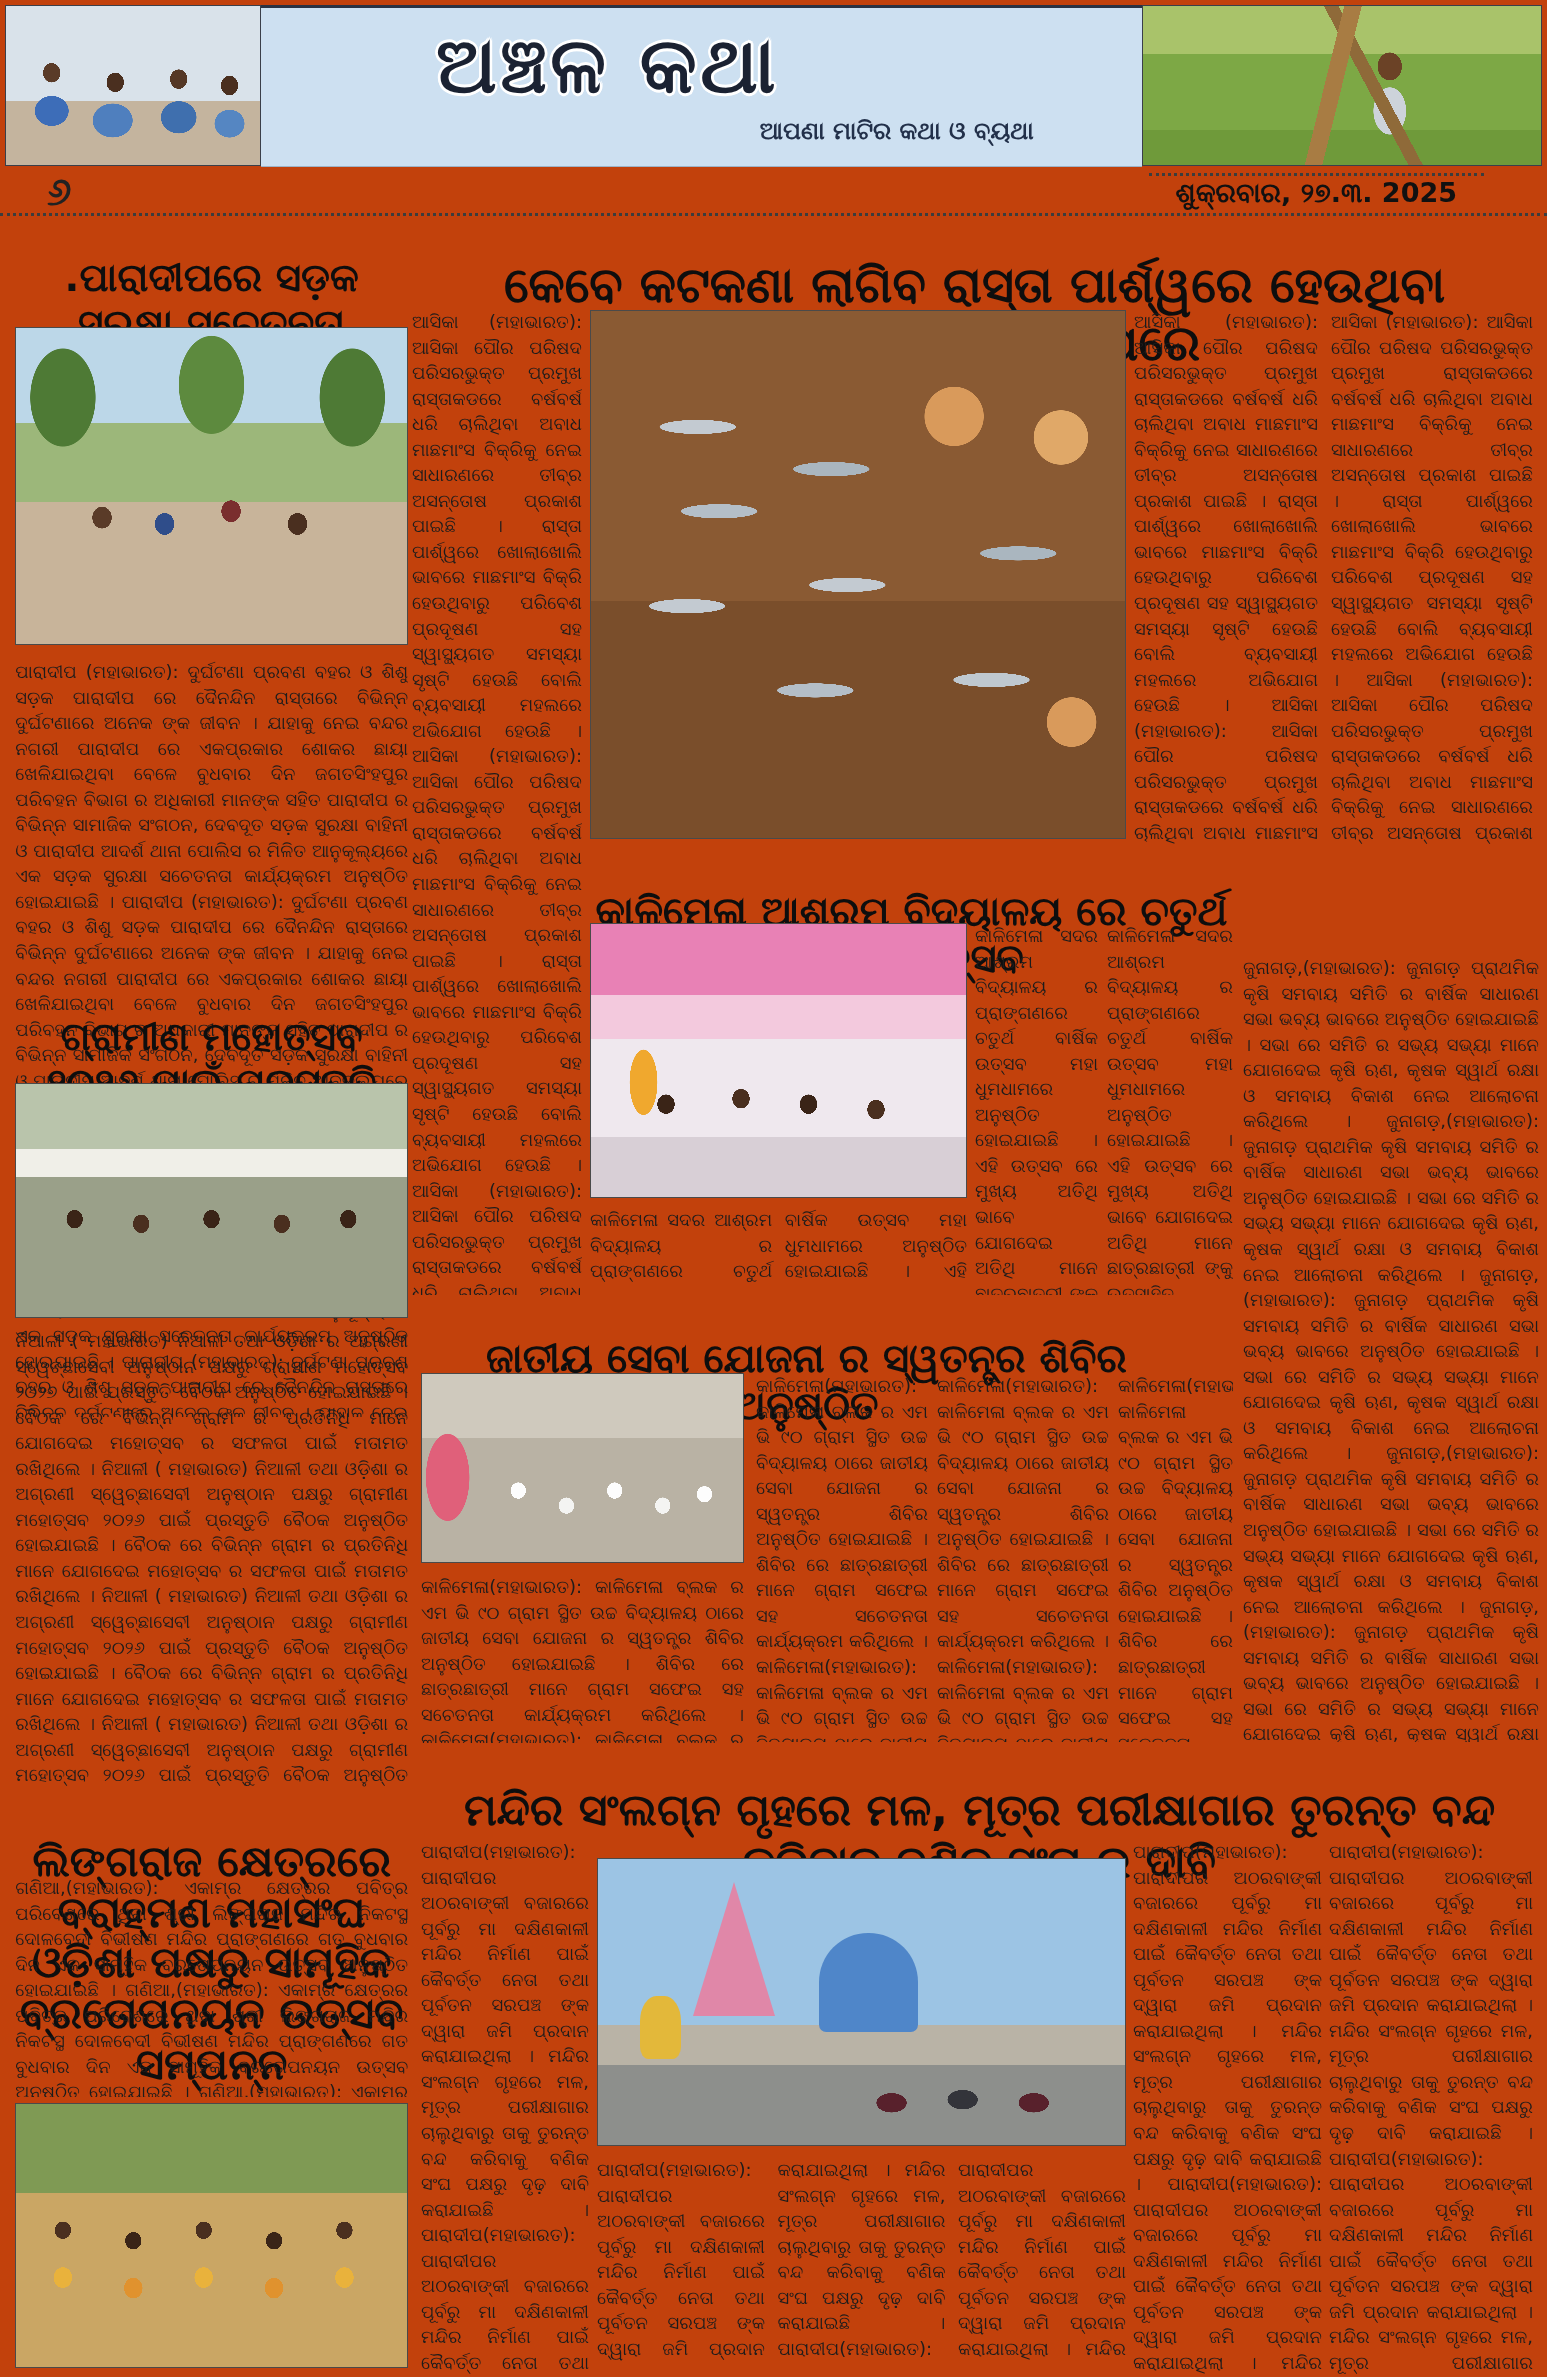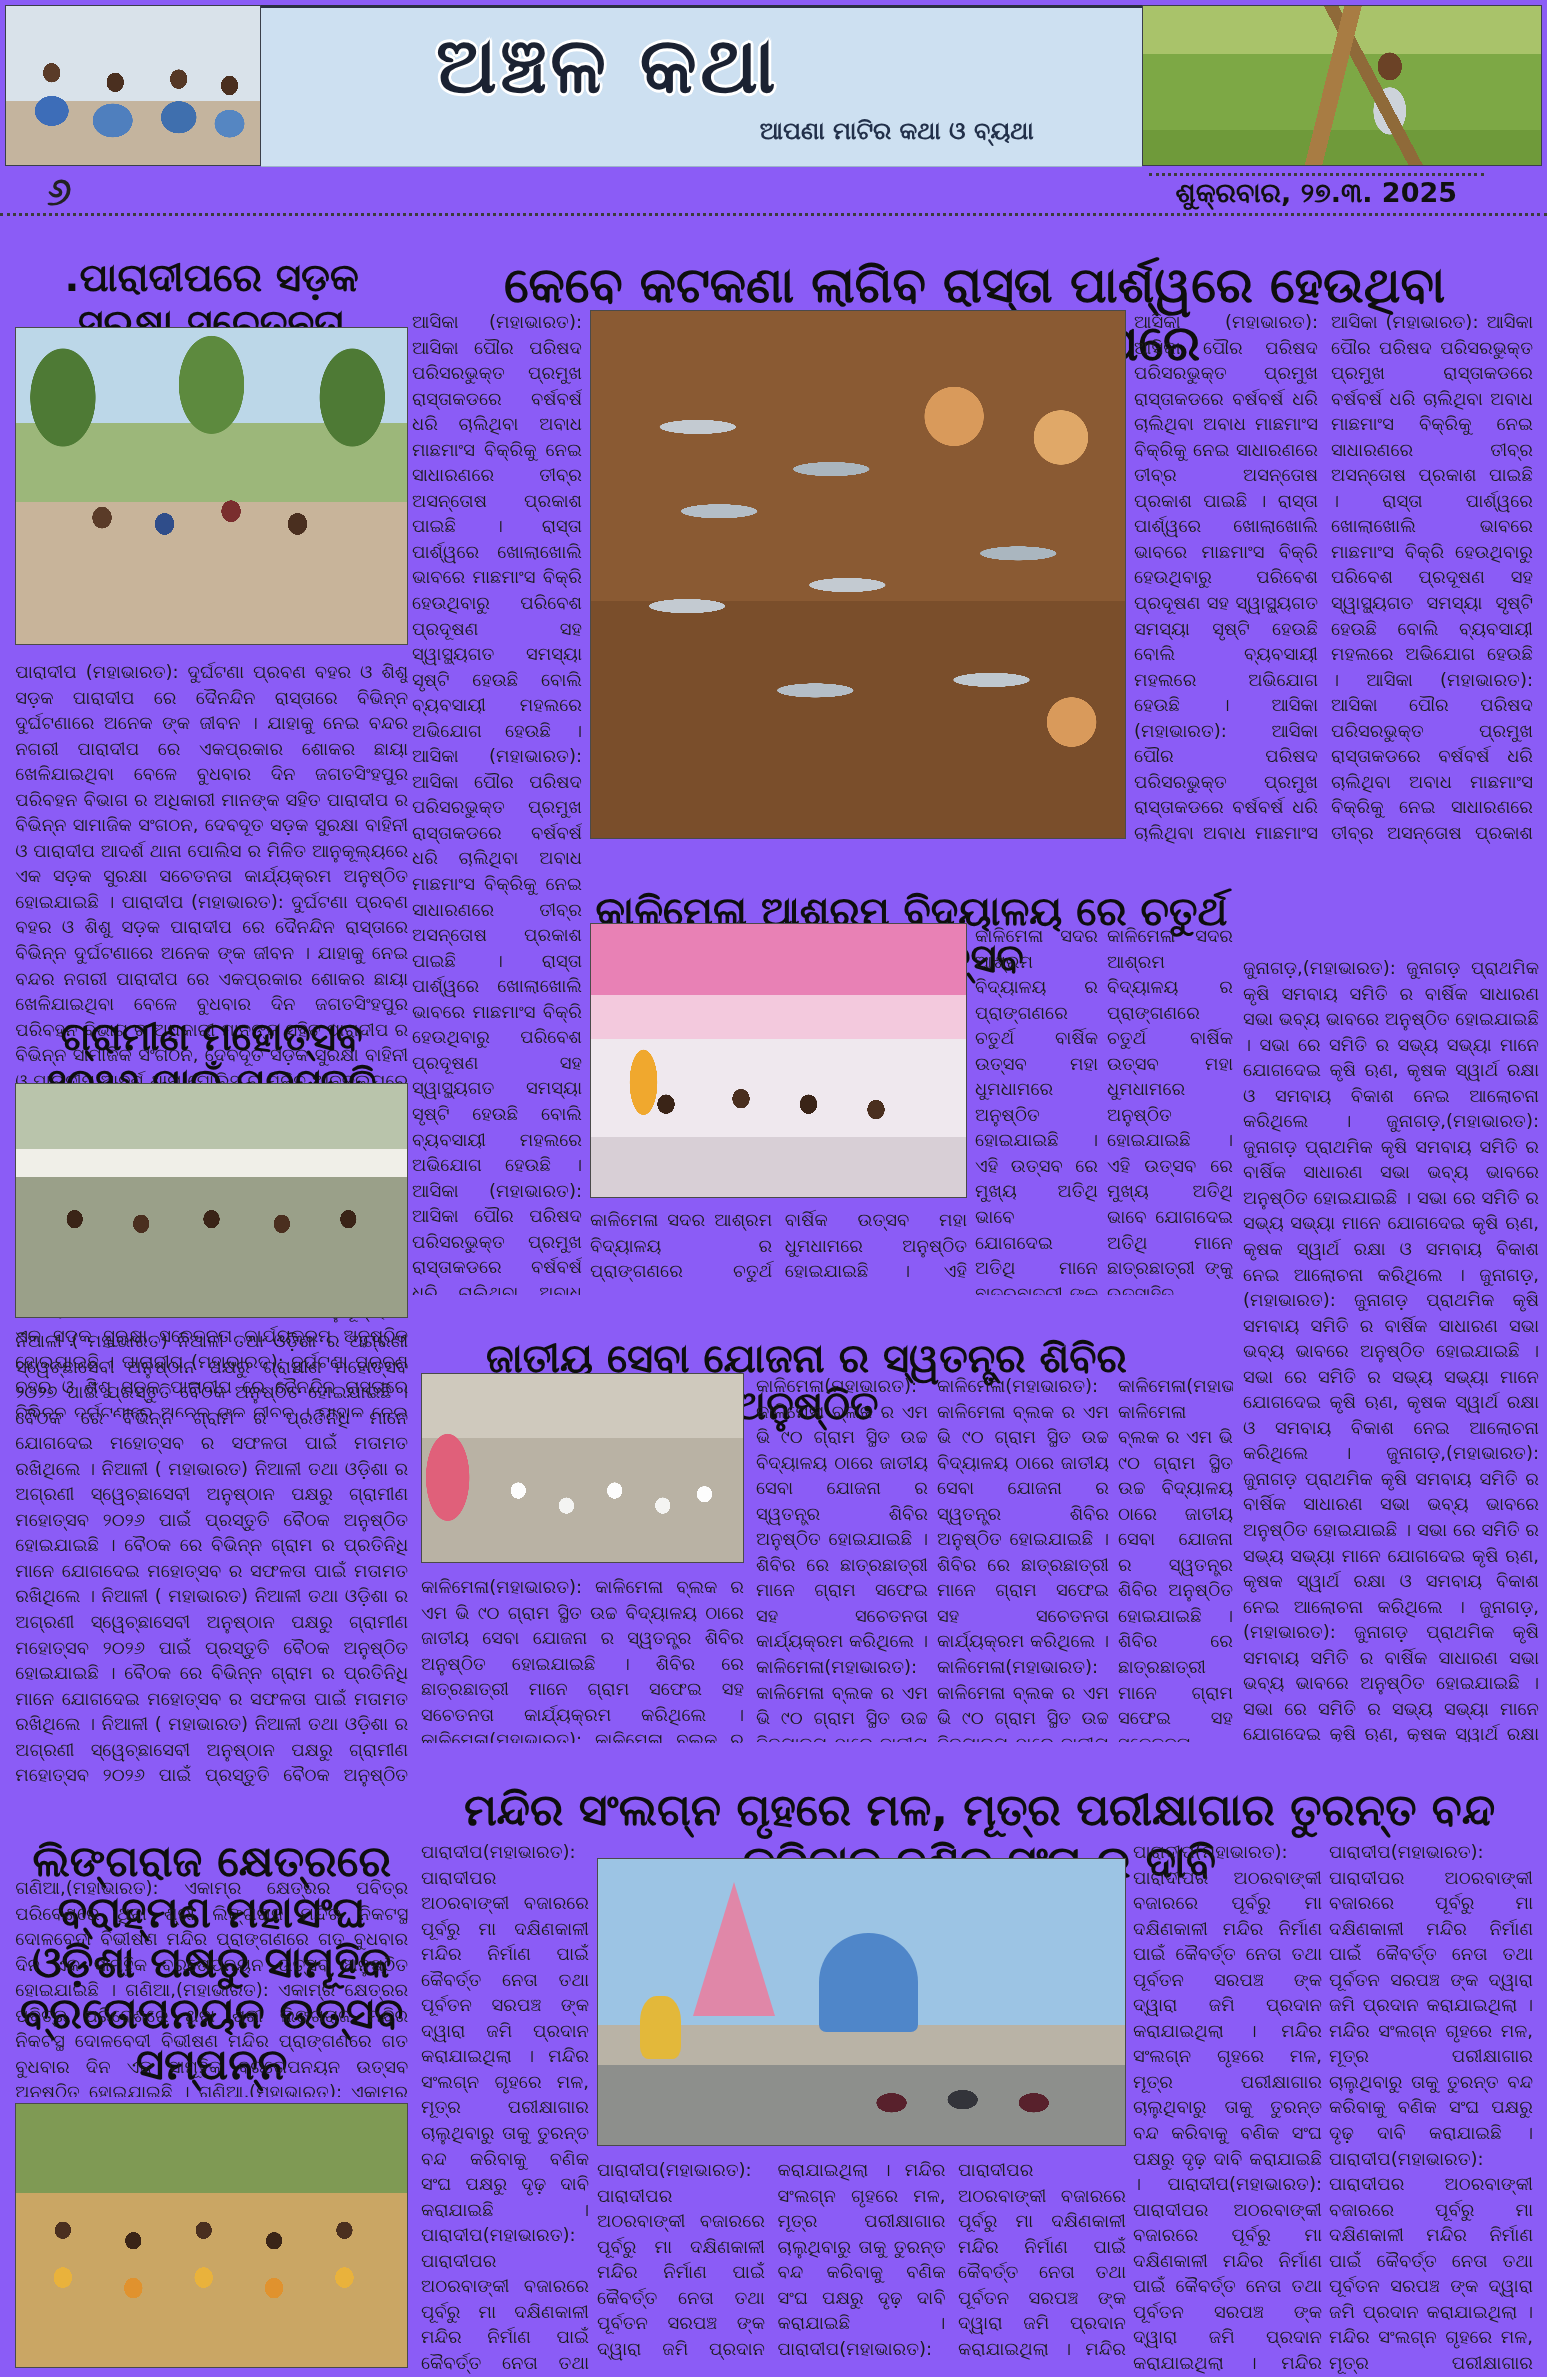--- a/index.html
+++ b/index.html
@@ -1,16 +1,16 @@
 <!DOCTYPE html>
 <html style="font-size:14.3px"><head>
 <meta charset="utf-8">
 <style>
   html,body{margin:0;padding:0;background:#888;}
-  .page{position:relative;width:1547px;height:2377px;background:#8b5cf6;margin:0 auto;
+  .page{position:relative;width:1547px;height:2377px;background:#c2410c;margin:0 auto;
         font-family:"DejaVu Sans","Liberation Sans",sans-serif;color:#1a1a1a;overflow:hidden;}
   
   .banner{position:absolute;left:0;top:0;width:1547px;height:169px;display:flex;}
   .banner-photo{height:161px;margin-top:5.4px;border:1.8px solid #3a3f4a;box-sizing:border-box;}
   .photo-classroom{width:256px;margin-left:5.4px;
      background:
        radial-gradient(30.5px 27px at 18% 66%, #3d6db8 0 55%, transparent 56%),
        radial-gradient(36px 30.5px at 42% 72%, #4f7fbe 0 55%, transparent 56%),
        radial-gradient(32px 29px at 68% 70%, #3f6fae 0 55%, transparent 56%),
        radial-gradient(27px 25px at 88% 74%, #5586c2 0 55%, transparent 56%),

